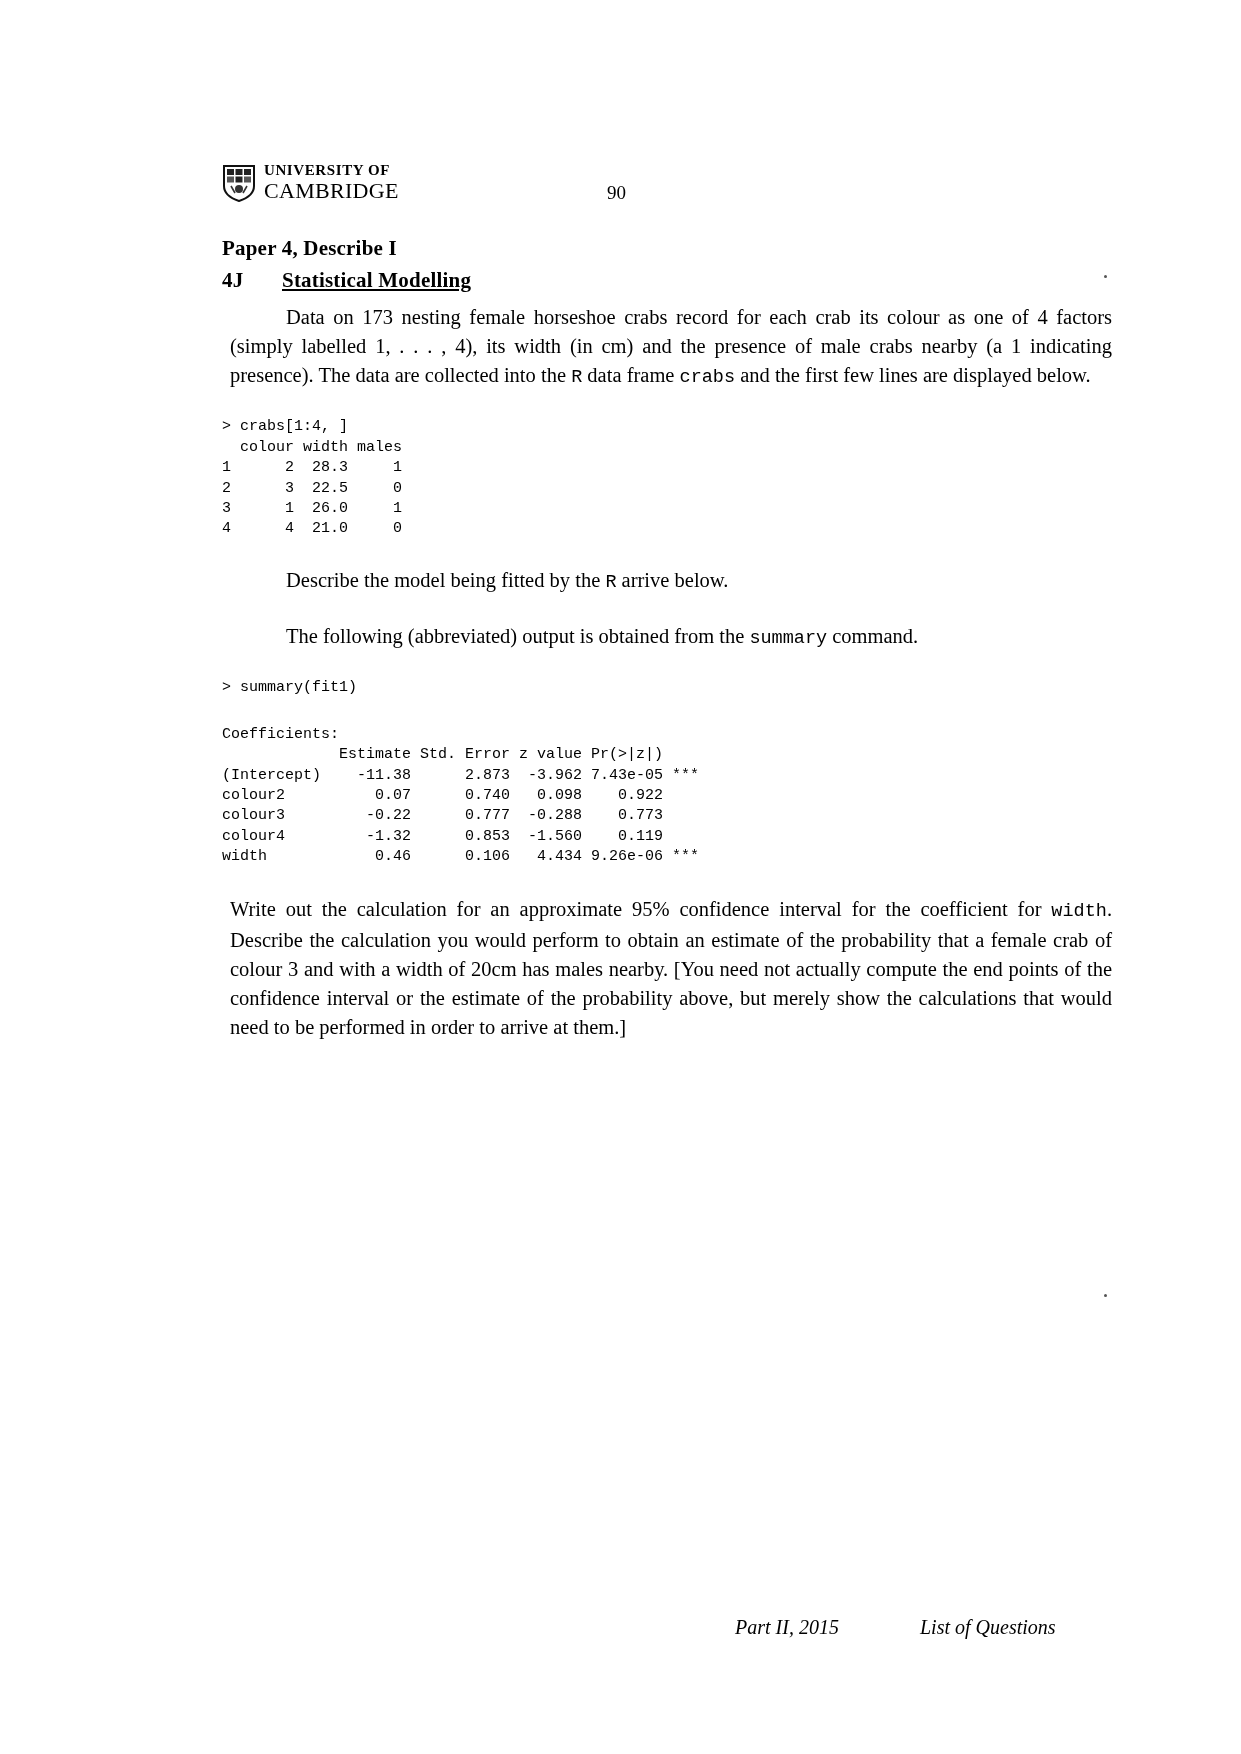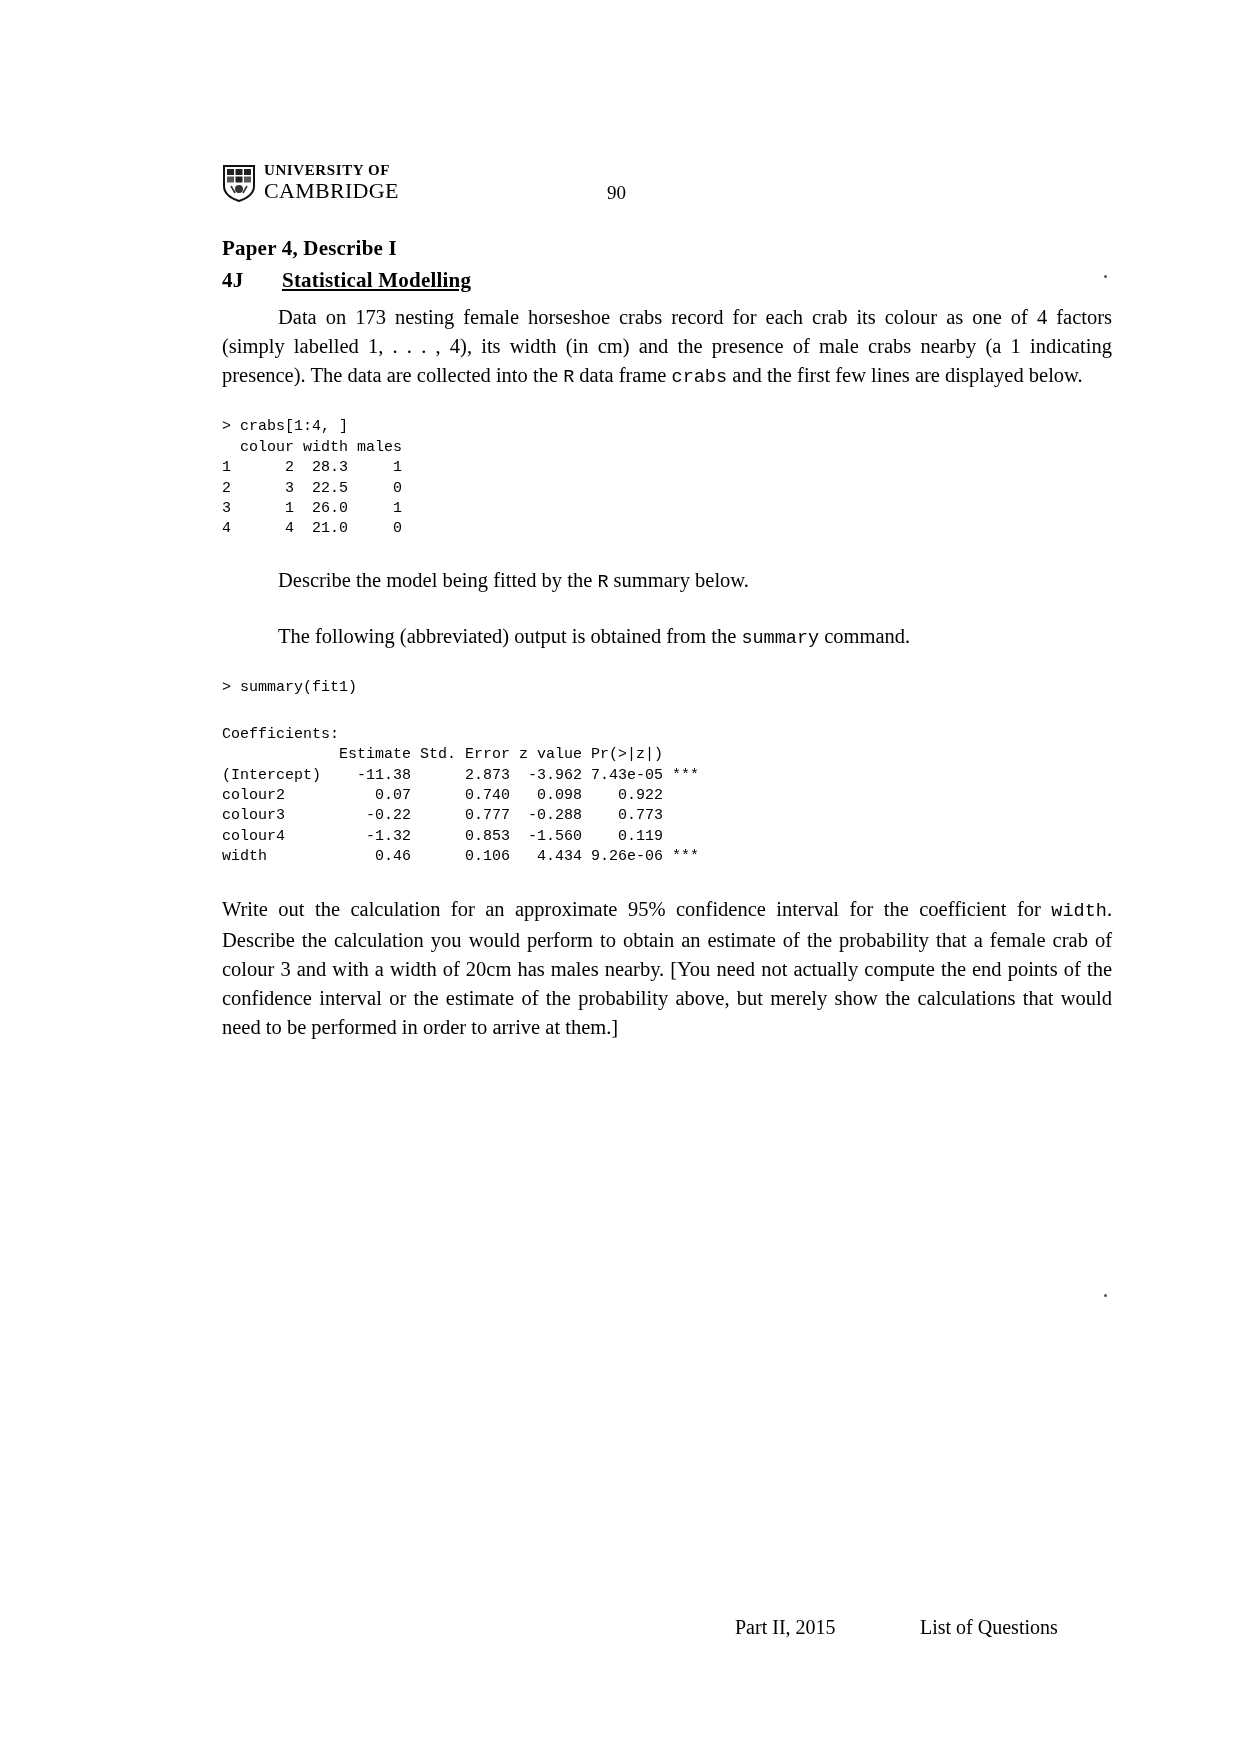--- a/index.html
+++ b/index.html
@@ -83,21 +83,21 @@
   .q-head .q-num {
     display: inline-block;
     width: 60px;
   }
 
   
   p.body {
     font-size: 20.5px;
     line-height: 1.42;
     text-align: justify;
-    margin: 10px 0 0 0;
+    margin: 10px 0 0 8px;
   }
   p.body.indent {
     text-indent: 56px;
   }
   .tt {
     font-family: "Liberation Mono", monospace;
     font-size: 18.5px;
   }
 
   
@@ -109,20 +109,21 @@
     white-space: pre;
   }
 
   
   .footer {
     position: absolute;
     left: 735px;
     top: 1612px;
     width: 380px;
     font-size: 20px;
+    font-style: italic;
     font-family: "Liberation Serif", serif;
   }
   .footer .part {
     display: inline-block;
     width: 185px;
   }
   .tick {
     position: absolute;
     width: 3px;
     height: 3px;
@@ -166,21 +167,21 @@
 
     <p class="body indent"><span>Data on 173 nesting female horseshoe crabs record for each crab its colour as one of 4 factors (simply labelled 1, . . . , 4), its width (in cm) and the presence of male crabs nearby (a 1 indicating presence). The data are collected into the </span><span class="tt">R</span><span> data frame </span><span class="tt">crabs</span><span> and the first few lines are displayed below.</span></p>
 
     <pre class="code">&gt; crabs[1:4, ]
   colour width males
 1      2  28.3     1
 2      3  22.5     0
 3      1  26.0     1
 4      4  21.0     0</pre>
 
-    <p class="body indent" style="margin-top:26px;"><span>Describe the model being fitted by the </span><span class="tt">R</span><span> summary below.</span></p>
+    <p class="body indent" style="margin-top:26px;"><span>Describe the model being fitted by the </span><span class="tt">R</span><span> arrive below.</span></p>
 
 
     <p class="body indent" style="margin-top:26px;"><span>The following (abbreviated) output is obtained from the </span><span class="tt">summary</span><span> command.</span></p>
 
     <pre class="code">&gt; summary(fit1)</pre>
 
     <pre class="code" style="margin-top:26px;">Coefficients:
              Estimate Std. Error z value Pr(&gt;|z|)
 (Intercept)    -11.38      2.873  -3.962 7.43e-05 ***
 colour2          0.07      0.740   0.098    0.922

